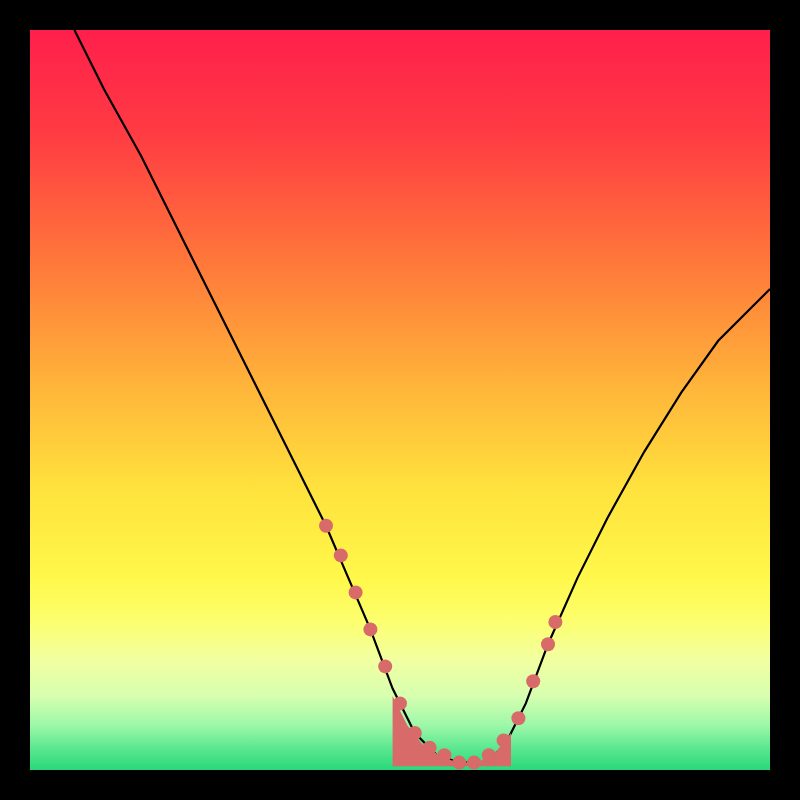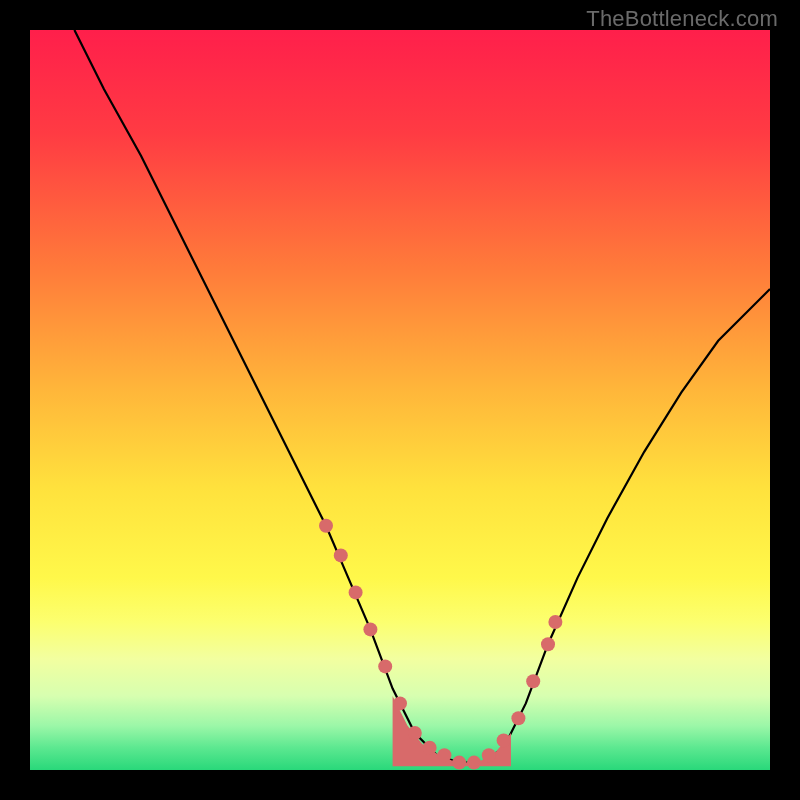--- a/index.html
+++ b/index.html
@@ -80,14 +80,13 @@
           <circle class="marker" cx="444.0" cy="732.6" r="7"></circle>
           <circle class="marker" cx="458.8" cy="725.2" r="7"></circle>
           <circle class="marker" cx="473.6" cy="710.4" r="7"></circle>
           <circle class="marker" cx="488.4" cy="688.2" r="7"></circle>
           <circle class="marker" cx="503.2" cy="651.2" r="7"></circle>
           <circle class="marker" cx="518.0" cy="614.2" r="7"></circle>
           <circle class="marker" cx="525.4" cy="592.0" r="7"></circle>
         </g>
     </svg>
   </div>
-  <div class="watermark">TheBottleneck.com</div>
 </div>
 
 </body></html>

